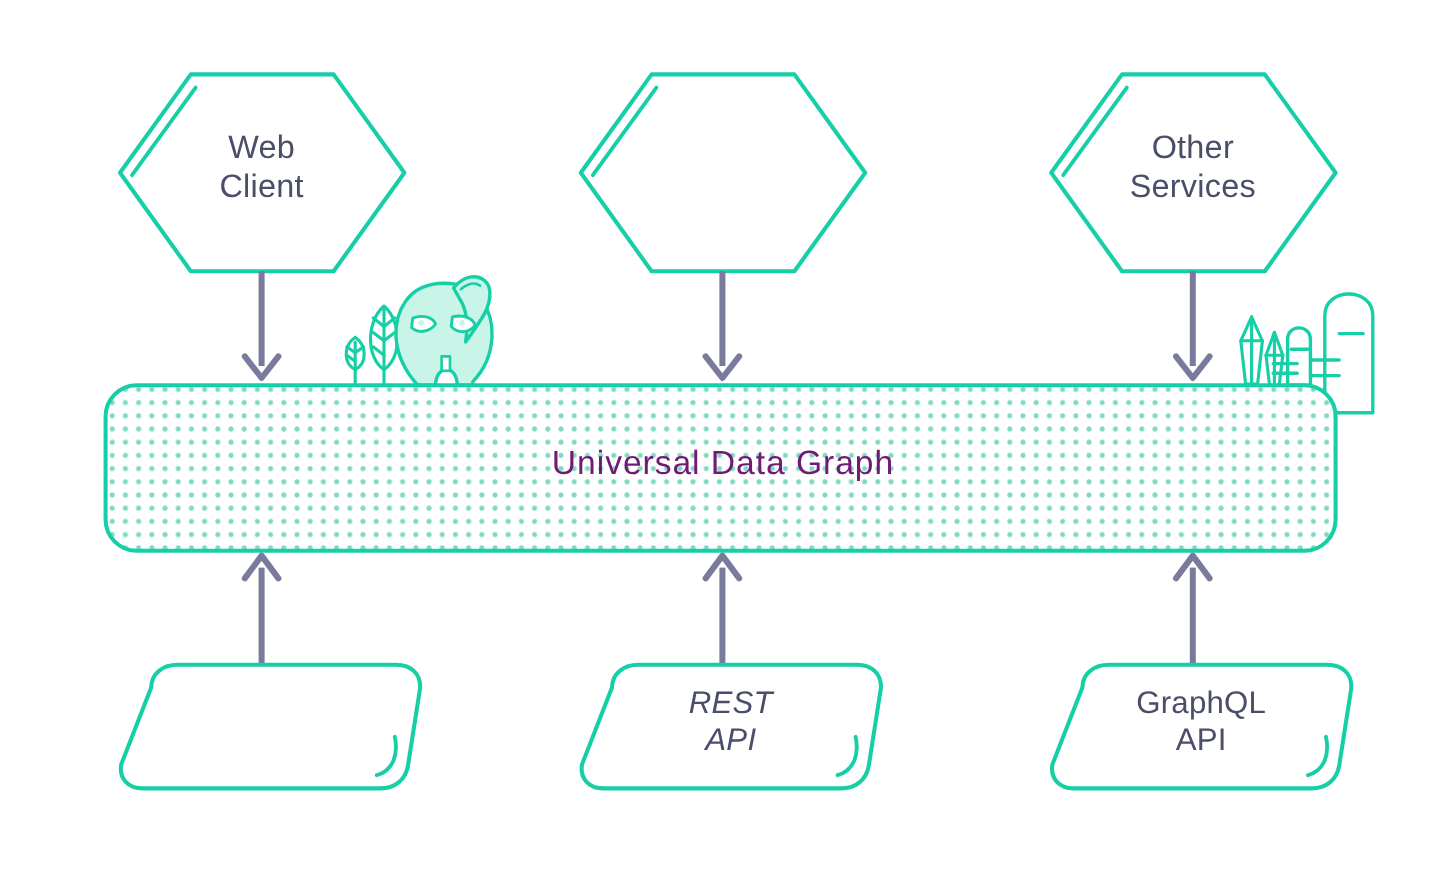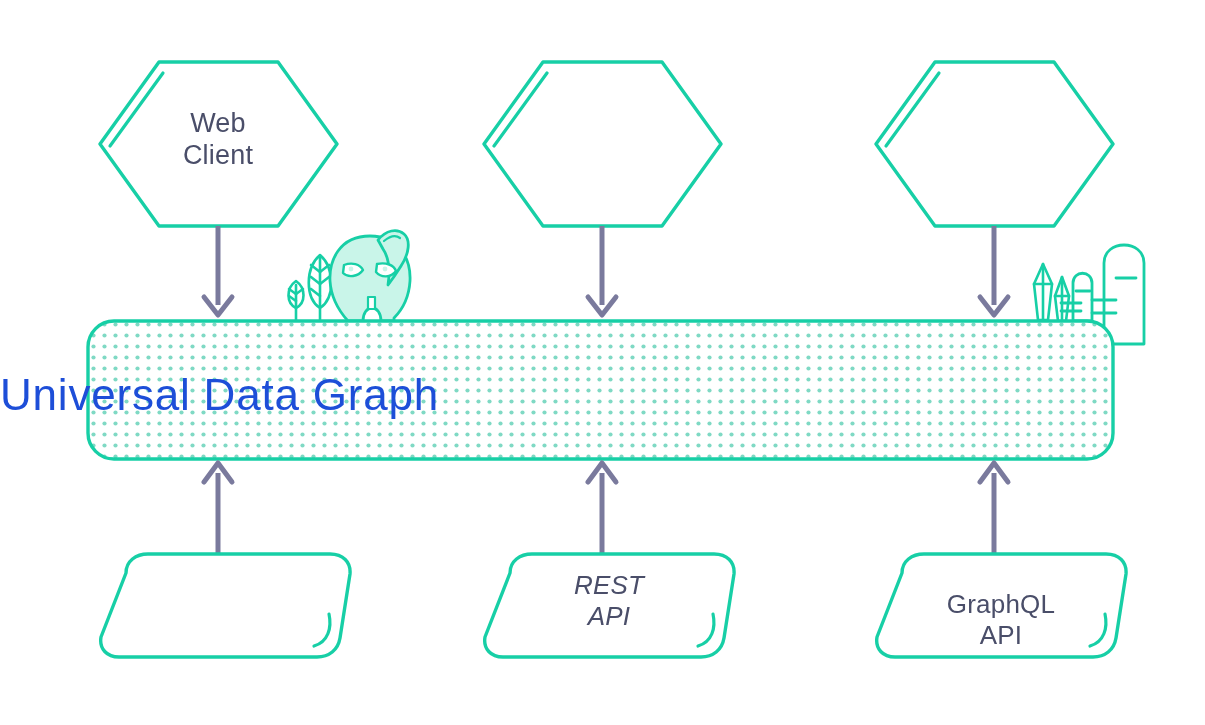--- a/index.html
+++ b/index.html
@@ -40,23 +40,23 @@
     width: 240px;
   }
   .src-label {
     font-size: 26px;
     width: 240px;
   }
   .bar-title {
     position: absolute;
     left: 0;
     width: 1205px;
-    text-align: left;
-    color: #1d4ed8;
-    font-size: 44px;
+    text-align: center;
+    color: #701a75;
+    font-size: 28px;
     font-weight: 400;
     letter-spacing: 0.8px;
     font-family: "Liberation Sans", sans-serif;
     user-select: none;
   }
 </style>
 </head>
 <body>
 
 <div id="canvas">
@@ -207,23 +207,25 @@
                L 1116,638 C 1114,650 1105,657 1093,657
                L 895,657 C 883,657 875,649 877,637 Z" fill="#ffffff" stroke="#17cfa6" stroke-width="3.4" stroke-linejoin="round"></path>
       <path d="M 1105,614 C 1108,628 1104,642 1090,646" fill="none" stroke="#17cfa6" stroke-width="3.2" stroke-linecap="round"></path>
     </g>
   </svg>
 
   <div class="node-label hex-label" style="left:98px; top:108px;">Web
 Client</div>
 
 
+  <div class="node-label hex-label" style="left:874px; top:108px;">Other
+Services</div>
 
   <div class="bar-title" style="top:370px;">Universal Data Graph</div>
 
 
   <div class="node-label src-label" style="left:489px; top:570px;font-style:italic;">REST
 API</div>
 
-  <div class="node-label src-label" style="left:881px; top:570px;margin-top:19px;">GraphQL
+  <div class="node-label src-label" style="left:881px; top:570px;">GraphQL
 API</div>
 
 </div>
 
 </body></html>

